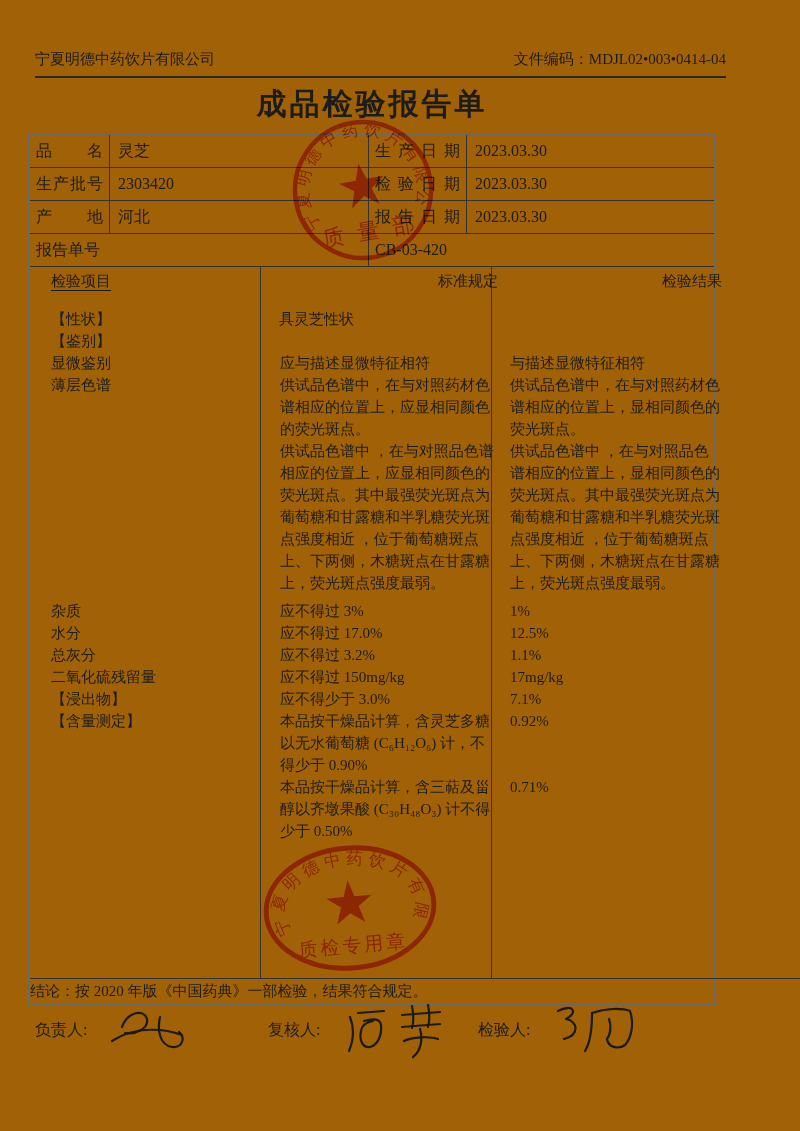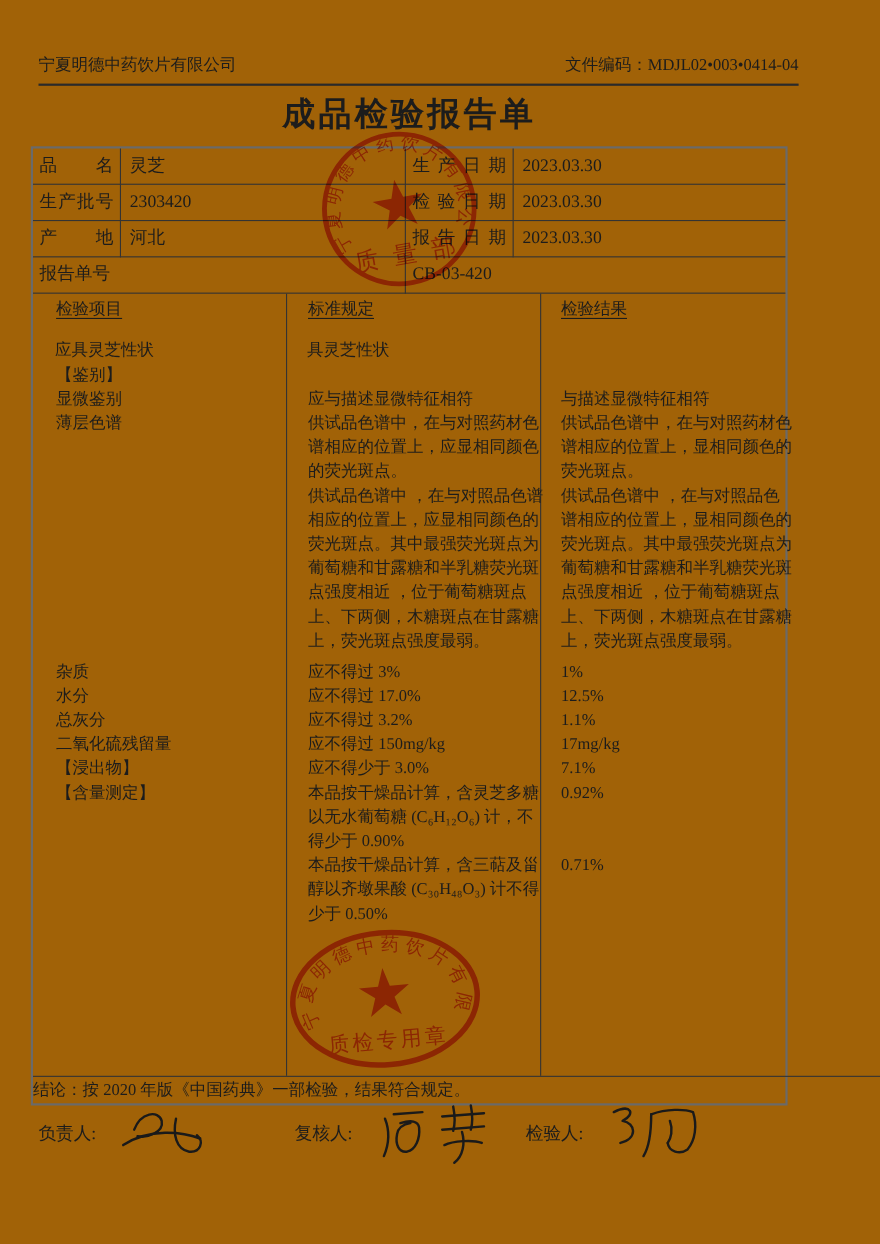--- a/index.html
+++ b/index.html
@@ -31,21 +31,21 @@
   .main-section{position:absolute;left:12px;top:132px;width:684px;height:711px;overflow:hidden;
       font-size:15px;line-height:22px;}
   .vline{position:absolute;top:132px;width:1px;height:711px;background:#333;}
   .vline.v1{left:230px;} .vline.v2{left:461px;}
   .main-row{display:grid;grid-template-columns:230px 231px 223px;}
   .main-row .c1{padding-left:9px;}
   .main-row .c2{padding:0 5px 0 8px;}
   .main-row .c3{padding:0 4px 0 7px;}
   .head-row{padding-top:3px;height:26px;}
   .head-row .c1{text-decoration:underline;text-underline-offset:4px;}
-  .head-row .c2,.head-row .c3{text-align:left;text-decoration:underline;text-underline-offset:4px;}
+  .head-row .c2,.head-row .c3{text-align:right;text-underline-offset:4px;}
   .mt-gap{margin-top:12px;}
   .mt-sm{margin-top:6px;}
 
   .conclusion-row{position:absolute;left:0;top:843px;width:792px;height:25px;
       border-top:1px solid #333;line-height:25px;font-size:15px;
       box-sizing:border-box;}
 
   
   .sign-area{position:absolute;left:30px;top:1005px;width:740px;height:80px;font-size:16px;}
   .sign-label{position:absolute;top:15px;white-space:nowrap;}
@@ -98,21 +98,21 @@
     <div class="vline v2"></div>
 
     <div class="main-section">
       <div class="main-row head-row">
         <div class="c1">检验项目</div>
         <div class="c2">标准规定</div>
         <div class="c3">检验结果</div>
       </div>
 
       <div class="main-row mt-gap">
-        <div class="c2">应具灵芝性状</div>
+        <div class="c1">【性状】</div>
         <div class="c3">具灵芝性状</div>
       </div>
       <div class="main-row">
         <div class="c1">【鉴别】</div>
         <div class="c2"></div>
         <div class="c3"></div>
       </div>
       <div class="main-row">
         <div class="c1">显微鉴别</div>
         <div class="c2">应与描述显微特征相符</div>

